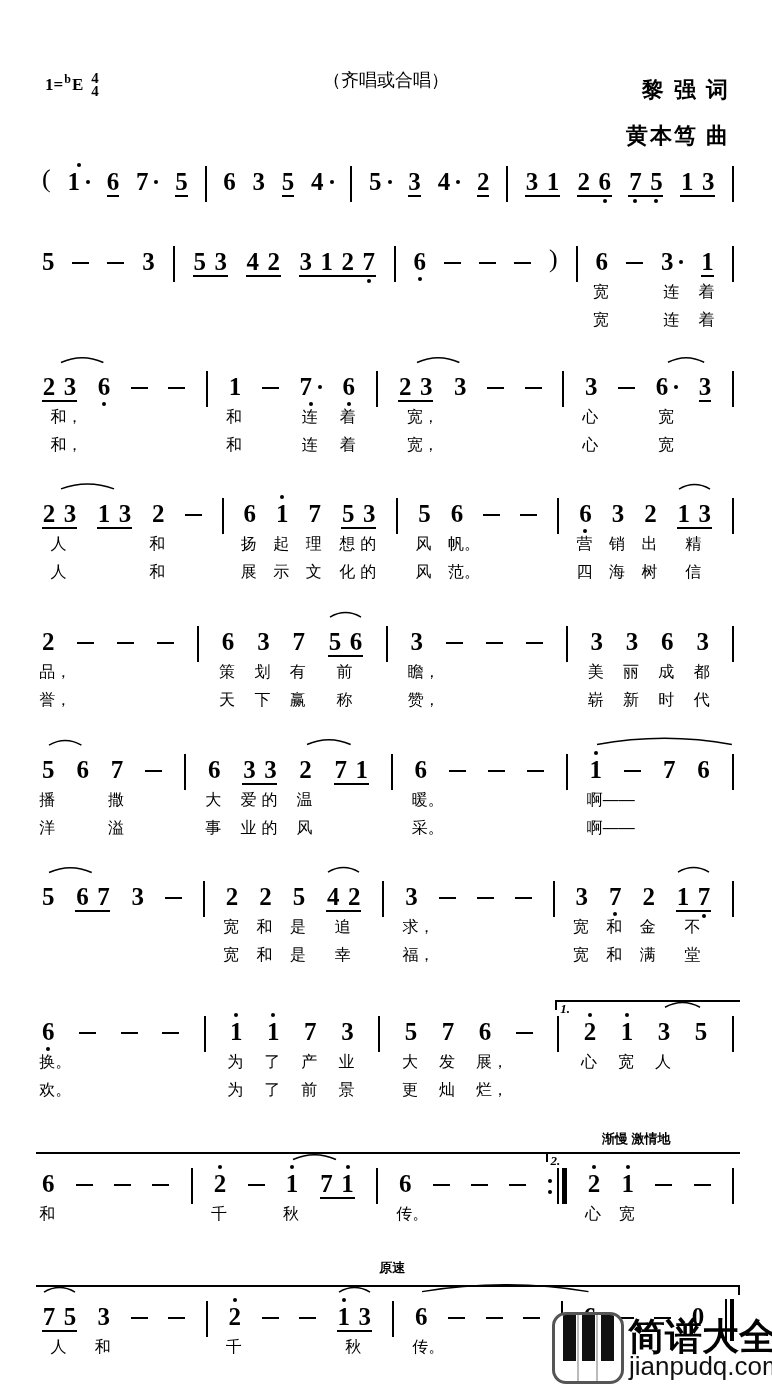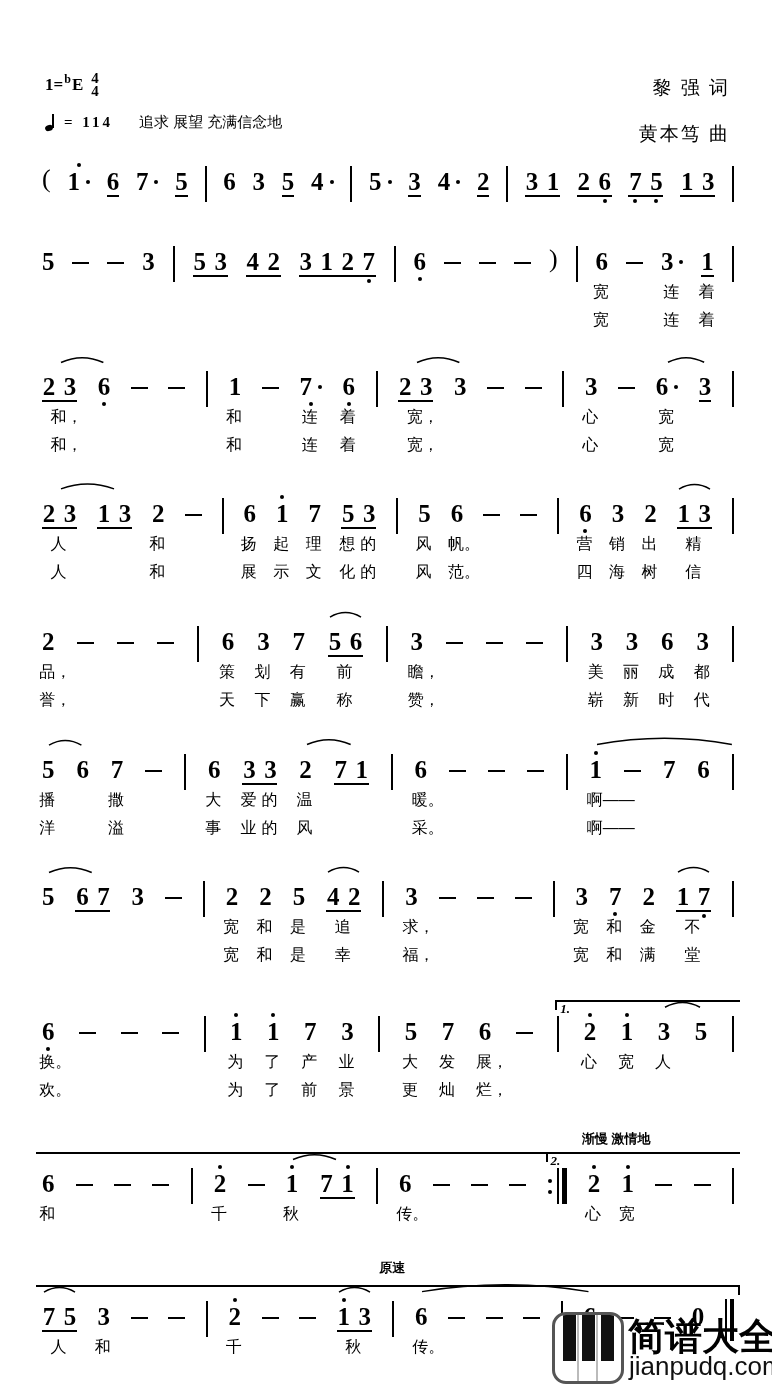--- a/index.html
+++ b/index.html
@@ -13,21 +13,21 @@
   .keysig .flat{font-size:12px;position:relative;top:-6px;margin:0 1px;}
   .frac{display:inline-flex;flex-direction:column;align-items:center;margin-left:8px;
         font:700 15px "Liberation Serif",serif;line-height:13px;}
   .tempo{position:absolute;top:113px;left:45px;display:flex;align-items:center;font-size:15px;}
   .qnote{position:relative;width:10px;height:17px;margin-right:5px;display:inline-block;}
   .qnote:before{content:"";position:absolute;left:0;bottom:0;width:8px;height:6px;background:#000;
                 border-radius:50%;transform:rotate(-20deg);}
   .qnote:after{content:"";position:absolute;right:1px;top:0;width:2px;height:14px;background:#000;}
   .tempo-num{font-family:"Liberation Serif",serif;font-weight:700;margin-left:4px;letter-spacing:3px;}
   .expr{margin-left:26px;font-size:15px;}
-  .credit{position:absolute;right:42px;font-size:19px;letter-spacing:2px;}
+  .credit{position:absolute;right:42px;font-size:22px;letter-spacing:2px;font-weight:bold;}
   .credit.lyr{top:75px;}
   .credit.comp{top:121px;}
   
   .system{position:absolute;left:42px;width:692px;}
   .note-row{display:flex;justify-content:space-between;align-items:flex-start;}
   .tok{display:inline-flex;flex-direction:column;align-items:center;}
   .slot-hi{height:9px;display:flex;align-items:flex-end;justify-content:center;padding-bottom:2px;box-sizing:border-box;}
   .slot-lo{height:9px;display:flex;align-items:flex-start;justify-content:center;padding-top:2px;box-sizing:border-box;}
   .ndot{width:4px;height:4px;border-radius:50%;background:#000;}
   .mid{display:flex;align-items:center;}
@@ -62,36 +62,32 @@
   .wm-k1{left:8px;} .wm-k2{left:27px;} .wm-k3{left:46px;}
   .wm-sep{position:absolute;top:0;width:2px;height:66px;background:#bbb;}
   .wm-s1{left:22px;} .wm-s2{left:41px;}
   .wm-name{position:absolute;left:628px;top:1312px;font-size:37px;font-weight:700;letter-spacing:0;white-space:nowrap;}
   .wm-url{position:absolute;left:629px;top:1351px;font-size:26px;color:#111;font-family:"Liberation Sans",sans-serif;white-space:nowrap;}
 </style>
 </head>
 <body>
 
 <div id="page">
+  <div class="subtitle">（齐唱或合唱）</div>
 
   <div class="keysig">
     <span>1=</span>
       <span class="flat">b</span>
       <span>E</span>
     <span class="frac">
       <span>4</span>
       <span>4</span>
     </span>
   </div>
 
-  <div class="tempo">
-    <span class="qnote"></span>
-    <span class="tempo-num">=  114</span>
-    <span class="expr">追求 展望 充满信念地</span>
-  </div>
 
   <div class="credit lyr">黎  强  词</div>
   <div class="credit comp">黄本笃 曲</div>
 
   <div>
       <div class="system" style="top: 160px;">
         <div class="note-row">
           <span class="tok paren">(</span>
           <span class="tok note">
             <span class="slot-hi">
@@ -1324,21 +1320,21 @@
         <span class="lyric" style="left: 241px; top: 42px;">秋</span>
         <span class="lyric" style="left: 354.25px; top: 42px;">传。</span>
         <span class="lyric" style="left: 543px; top: 42px;">心</span>
         <span class="lyric" style="left: 576.75px; top: 42px;">宽</span>
         <svg width="45" height="11.5" class="slur" style="left: 250px; top: -12.5px;">
           <path d="M1 9.5 Q 22.5 0 44 9.5" fill="none" stroke="#000" stroke-width="1.5"></path>
         </svg>
         <span class="volta" style="left: -6px; width: 521px; top: -10px;"></span>
         <span class="volta tl" style="left: 503.5px; width: 194.5px; top: -10px;"></span>
         <span class="volta-label" style="left: 508.5px; top: -9px;">2.</span>
-        <span class="annot" style="left: 540px; top: -32px;">渐慢 激情地</span>
+        <span class="annot" style="left: 560px; top: -32px;">渐慢 激情地</span>
       </div>
       <div class="system" style="top: 1295px;">
         <div class="note-row">
           <span class="tok beam">
             <span class="beam-row">
               <span class="bcell">
                 <span class="slot-hi"></span>
                 <span class="digit">7</span>
               </span>
               <span class="bcell">

